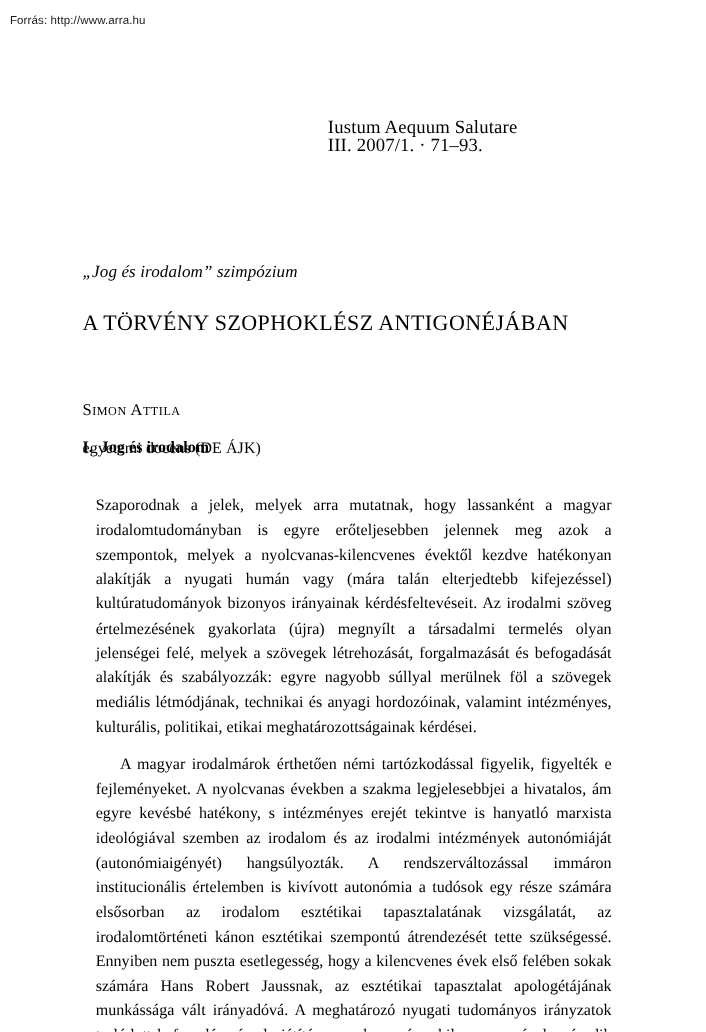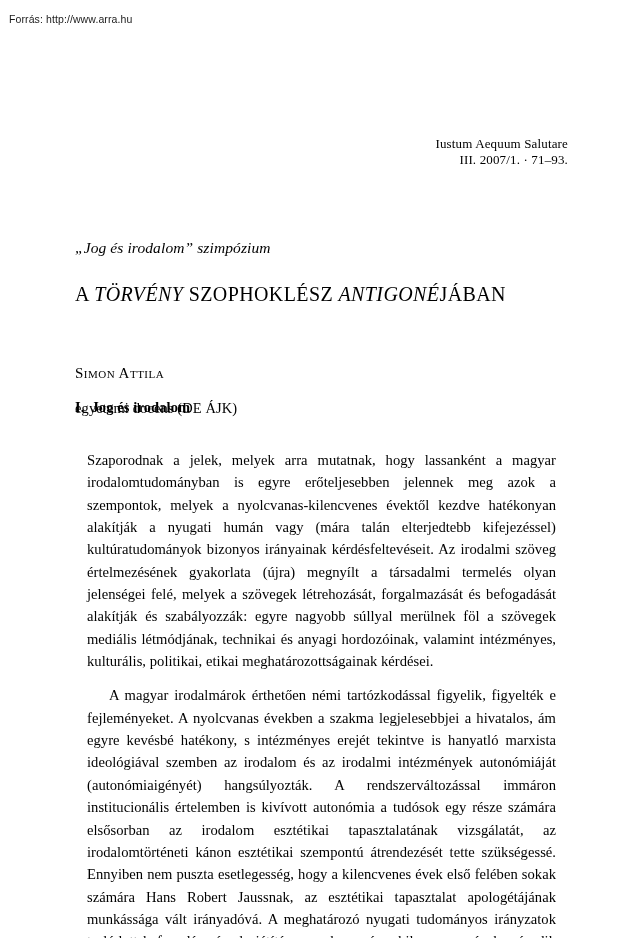--- a/index.html
+++ b/index.html
@@ -36,25 +36,24 @@
     width: 493px;
     height: 938px;
   }
 
   
   .citation {
     position: absolute;
     right: 0;
     top: 108px;
     width: 270px;
-    text-align: right;
-    font-size: 13px;
+    text-align: left;
+    font-size: 17px;
     line-height: 16px;
     letter-spacing: 0.15px;
-    margin-top: 28px;
   }
   .citation div { white-space: nowrap; }
 
   
   .titleblock {
     position: absolute;
     left: 0;
     top: 238px;
     width: 493px;
     text-align: left;
@@ -65,21 +64,21 @@
     line-height: 20px;
     letter-spacing: 0.1px;
   }
   .maintitle {
     margin-top: 23px;
     font-size: 20px;
     line-height: 26px;
     letter-spacing: 0.4px;
     white-space: nowrap;
   }
-  .maintitle .it { font-style: italic; }
+  .maintitle .it { }
 
   .author {
     margin-top: 56px;
     font-size: 15px;
     line-height: 20px;
     font-variant: small-caps;
     letter-spacing: 0.5px;
   }
   .affiliation {
     margin-top: 16px;

